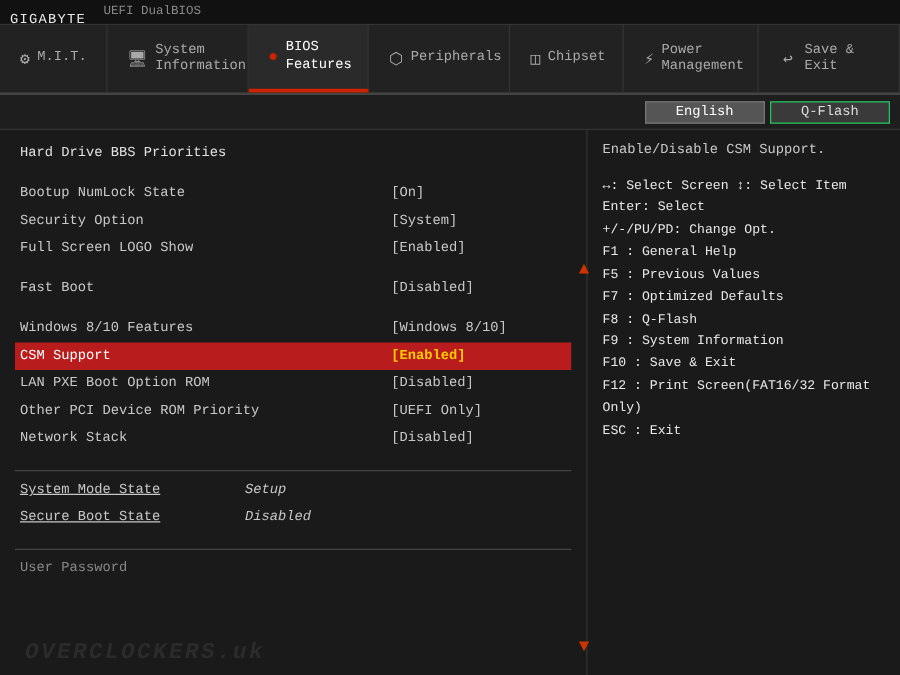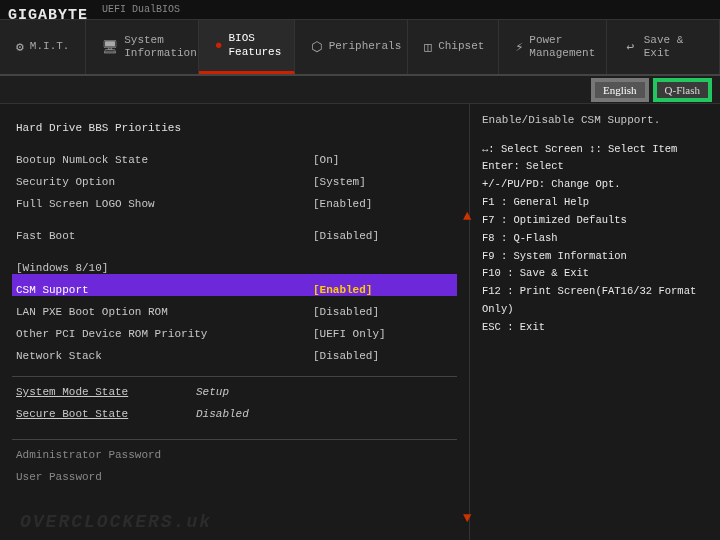--- a/index.html
+++ b/index.html
@@ -17,22 +17,22 @@
     #top-bar {
       background: #111;
       height: 20px;
       display: flex;
       align-items: center;
       padding: 0 8px;
       border-bottom: 1px solid #333;
     }
     #gigabyte-logo {
       color: #e8e8e8;
-      font-size: 15px;
-      font-weight: bold;
+      font-size: 11px;
+      font-weight: normal;
       letter-spacing: 1px;
       margin-right: 14px;
       margin-top: 12px;
     }
     #dualbios-label {
       color: #888;
       font-size: 10px;
     }
 
     
@@ -76,25 +76,25 @@
       display: flex;
       align-items: center;
       justify-content: flex-end;
       padding: 0 8px;
       gap: 4px;
       border-bottom: 1px solid #333;
     }
     .lang-btn {
       background: #3a3a3a;
       color: #ddd;
-      border: 4px solid #22c55e;
-      padding: 2px 8px;
+      border: 1px solid #22c55e;
+      padding: 2px 24px;
       font-size: 11px;
       cursor: pointer;
-      font-family: Liberation Serif, serif;
+      font-family: Liberation Mono, monospace;
     }
     .lang-btn.active {
       background: #555;
       color: #fff;
       border-color: #777;
     }
 
     
     #main {
       display: flex;
@@ -104,26 +104,26 @@
     
     #left-panel {
       width: 470px;
       padding: 8px 12px;
       border-right: 1px solid #333;
       overflow-y: auto;
     }
 
     .bios-row {
       display: flex;
-      align-items: flex-end;
+      align-items: center;
       height: 22px;
       padding: 0 4px;
     }
     .bios-row.highlighted {
-      background: #6d28d9;
+      background: #b91c1c;
       gap: 36px;
     }
     .bios-row.section-gap {
       height: 10px;
     }
     .bios-label {
       flex: 1;
       color: #c8c8c8;
       font-size: 11px;
     }
@@ -315,20 +315,21 @@
     <div class="bios-row section-gap"></div>
 
     <div class="bios-row">
       <span class="bios-label">Fast Boot</span>
       <span class="bios-value in-brackets">[Disabled]</span>
     </div>
 
     <div class="bios-row section-gap"></div>
 
     <div class="bios-row">
+      <span class="bios-label">Windows 8/10 Features</span>
       <span class="bios-value in-brackets">[Windows 8/10]</span>
     </div>
 
     <div class="bios-row highlighted">
       <span class="bios-label" style="color:#fff;">CSM Support</span>
       <span class="bios-value highlighted-val">[Enabled]</span>
     </div>
 
     <div class="bios-row">
       <span class="bios-label">LAN PXE Boot Option ROM</span>
@@ -355,39 +356,37 @@
     </div>
 
     <div class="state-row">
       <span class="state-label">Secure Boot State</span>
       <span class="state-value">Disabled</span>
     </div>
 
     <div class="bios-row section-gap"></div>
     <div id="divider-line2"></div>
 
-    <div class="password-row">
-      <span class="password-label">Administrator Password</span>
-    </div>
 
     <div class="password-row">
       <span class="password-label">User Password</span>
     </div>
 
   </div>
 
   <div class="tri-down">▼</div>
 
   <div id="right-panel">
     <div id="help-text">Enable/Disable CSM Support.</div>
     <div id="shortcuts">
       <div><span class="shortcut-key">↔: Select Screen  ↕: Select Item</span></div>
       <div><span class="shortcut-key">Enter: Select</span></div>
       <div><span class="shortcut-key">+/-/PU/PD: Change Opt.</span></div>
       <div><span class="shortcut-key">F1  : General Help</span></div>
+      <div><span class="shortcut-key">F5  : Previous Values</span></div>
       <div><span class="shortcut-key">F7  : Optimized Defaults</span></div>
       <div><span class="shortcut-key">F8  : Q-Flash</span></div>
       <div><span class="shortcut-key">F9  : System Information</span></div>
       <div><span class="shortcut-key">F10 : Save &amp; Exit</span></div>
       <div><span class="shortcut-key">F12 : Print Screen(FAT16/32 Format Only)</span></div>
       <div><span class="shortcut-key">ESC : Exit</span></div>
     </div>
   </div>
 
 </div>

